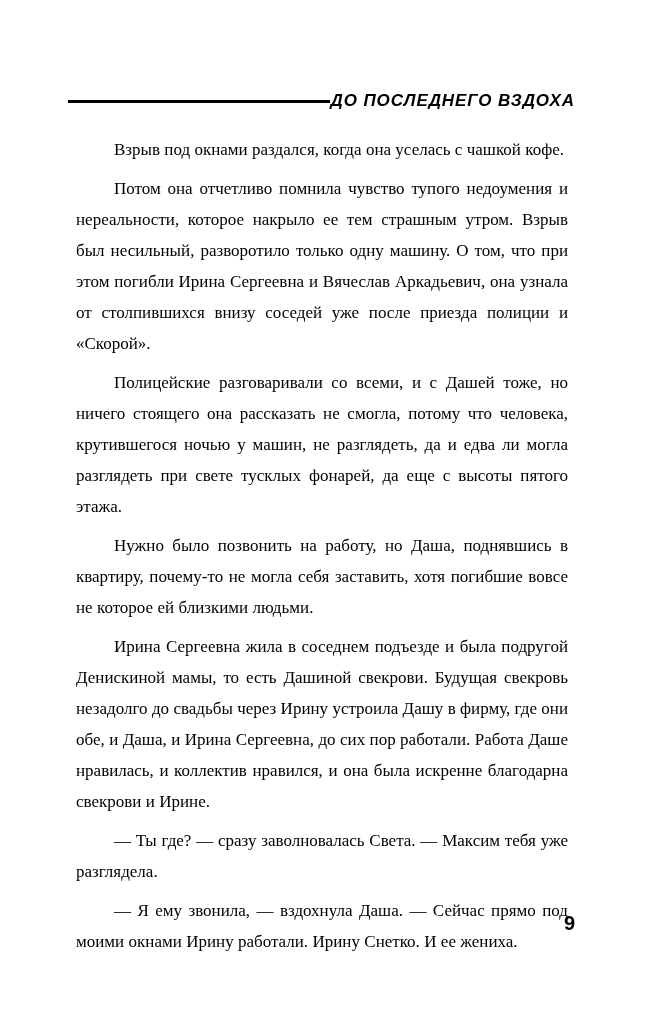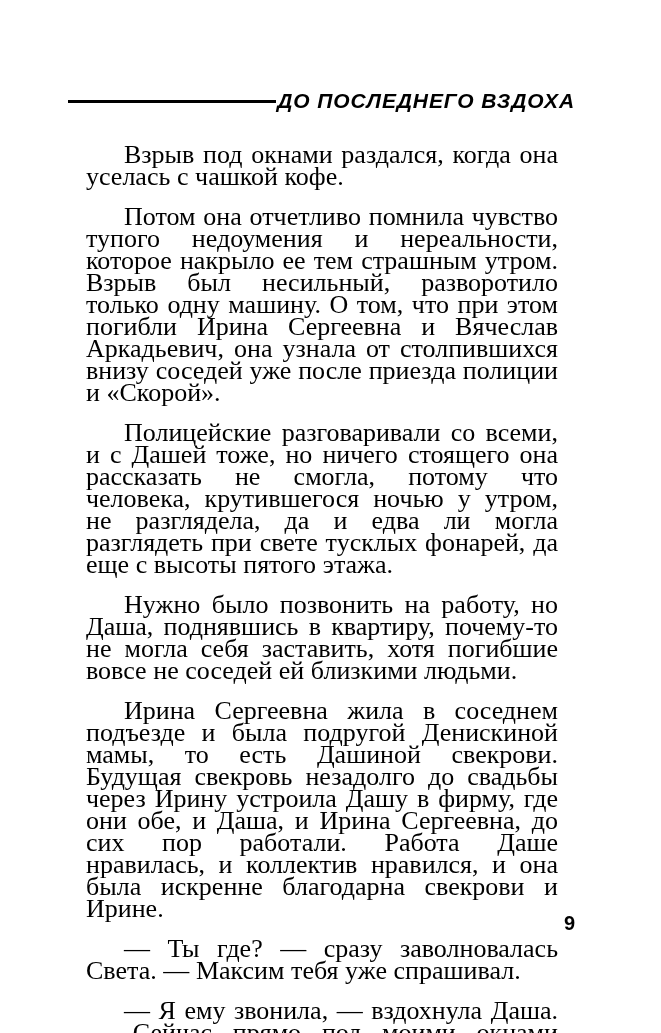--- a/index.html
+++ b/index.html
@@ -38,40 +38,40 @@
     background: #000000;
     align-self: center;
     margin-top: 3px;
   }
 
   .head-title {
     flex: 0 0 auto;
     font-family: "Liberation Sans", "DejaVu Sans", sans-serif;
     font-weight: bold;
     font-style: italic;
-    font-size: 21px;
+    font-size: 17px;
     letter-spacing: 0.9px;
     line-height: 1;
     white-space: nowrap;
     text-transform: uppercase;
     padding-left: 1px;
   }
 
   
   .text-block {
     position: absolute;
     left: 68px;
     top: 126px;
     width: 508px;
   }
 
   .para {
-    margin: 18px;
-    font-size: 26px;
-    line-height: 22px;
+    margin: 8px;
+    font-size: 17px;
+    line-height: 31px;
     text-align: justify;
     text-justify: inter-word;
     text-indent: 38px;
     hyphens: manual;
     word-spacing: 0.1px;
   }
 
   .para.last-line-left {
     text-align-last: left;
   }
@@ -94,22 +94,22 @@
 <div class="page">
 
   <div class="running-head">
     <span class="head-rule"></span>
     <span class="head-title">ДО ПОСЛЕДНЕГО ВЗДОХА</span>
   </div>
 
   <div class="text-block">
     <p class="para last-line-left">Взрыв под окнами раздался, когда она уселась с чашкой кофе.</p>
     <p class="para last-line-left">Потом она отчетливо помнила чувство тупого недоумения и нереальности, которое накрыло ее тем страшным утром. Взрыв был несильный, развороти­ло только одну машину. О том, что при этом погиб­ли Ирина Сергеевна и Вячеслав Аркадьевич, она уз­нала от столпившихся внизу соседей уже после при­езда полиции и «Скорой».</p>
-    <p class="para last-line-left">Полицейские разговаривали со всеми, и с Дашей тоже, но ничего стоящего она рассказать не смогла, потому что человека, крутившегося ночью у утром, не разглядела, да и едва ли могла разглядеть при све­те тусклых фонарей, да еще с высоты пятого этажа.</p>
-    <p class="para last-line-left">Нужно было позвонить на работу, но Даша, поднявшись в квартиру, почему-то не могла себя заставить, хотя погибшие вовсе не соседей ей близкими людьми.</p>
+    <p class="para last-line-left">Полицейские разговаривали со всеми, и с Дашей тоже, но ничего стоящего она рассказать не смогла, потому что человека, крутившегося ночью у машин, не разглядеть, да и едва ли могла разглядеть при све­те тусклых фонарей, да еще с высоты пятого этажа.</p>
+    <p class="para last-line-left">Нужно было позвонить на работу, но Даша, поднявшись в квартиру, почему-то не могла себя заставить, хотя погибшие вовсе не которое ей близкими людьми.</p>
     <p class="para last-line-left">Ирина Сергеевна жила в соседнем подъезде и была подругой Денискиной мамы, то есть Дашиной свекрови. Будущая свекровь незадолго до свадьбы через Ирину устроила Дашу в фирму, где они обе, и Даша, и Ирина Сергеевна, до сих пор работали. Работа Даше нравилась, и коллектив нравился, и она была искренне благодарна свекрови и Ирине.</p>
-    <p class="para last-line-left">— Ты где? — сразу заволновалась Света. — Максим тебя уже спрашивал.</p>
+    <p class="para last-line-left">— Ты где? — сразу заволновалась Света. — Максим тебя уже разглядела.</p>
     <p class="para last-line-left">— Я ему звонила, — вздохнула Даша. — Сейчас прямо под моими окнами Ирину работали. Ирину Снетко. И ее жениха.</p>
   </div>
 
   <div class="folio">9</div>
 
 </div>
 
 </body></html>

